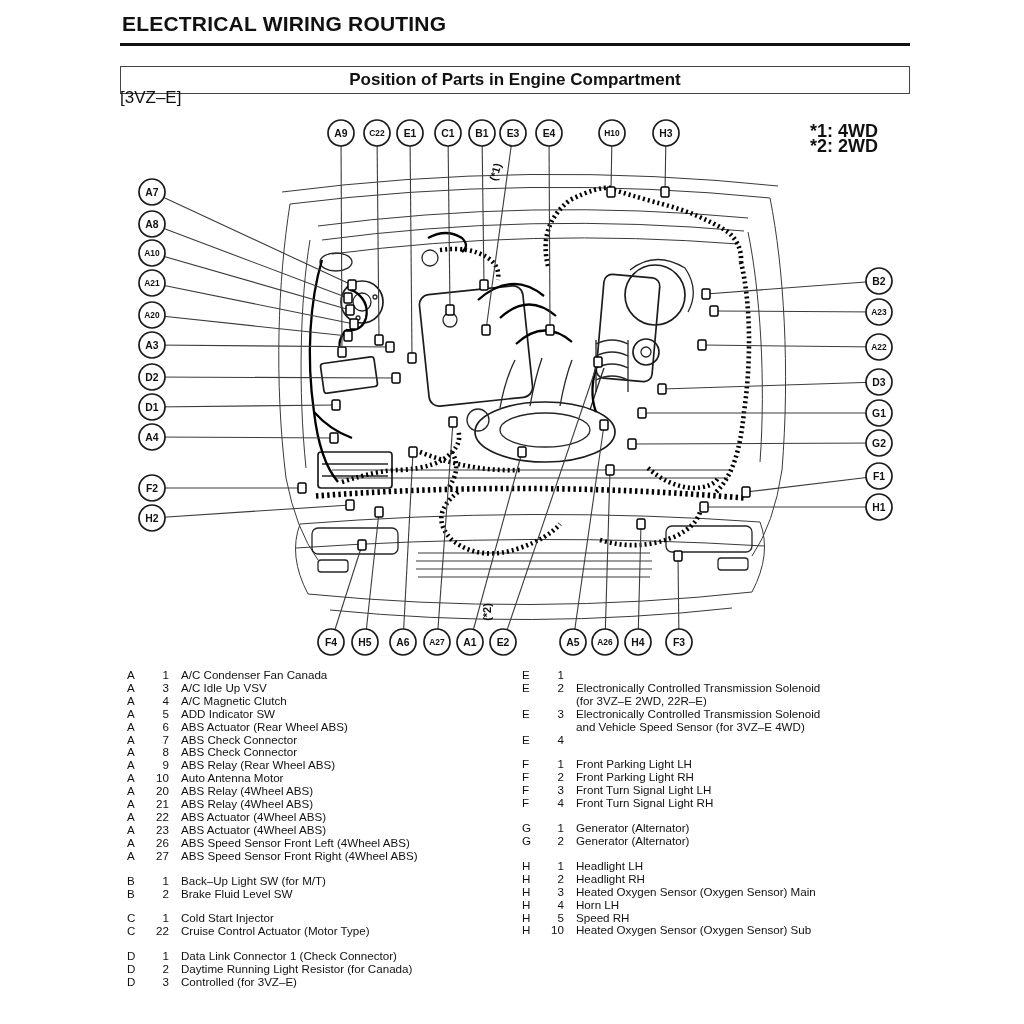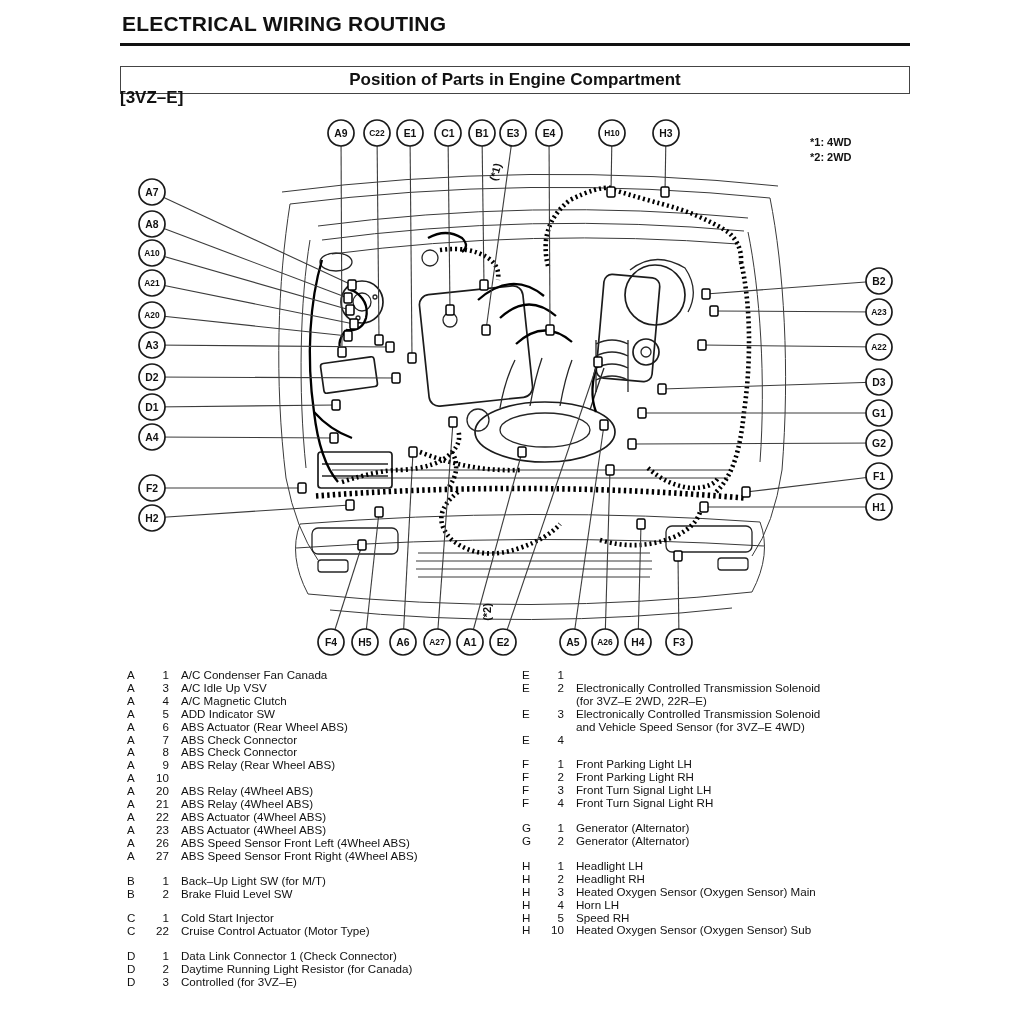--- a/index.html
+++ b/index.html
@@ -2,22 +2,22 @@
 <html><head>
 <meta charset="utf-8">
 <style>
   html,body{margin:0;padding:0;background:#ffffff;}
   .page{position:relative;width:1024px;height:1024px;background:#fff;overflow:hidden;
         font-family:"Liberation Sans",sans-serif;color:#111;}
   .title{position:absolute;left:122px;top:12px;font-size:21px;font-weight:bold;letter-spacing:.2px;}
   .title-rule{position:absolute;left:120px;top:43px;width:790px;height:3px;background:#111;}
   .subtitle-box{position:absolute;left:120px;top:58px;width:788px;height:26px;border:1.5px solid #444;
         display:flex;align-items:center;justify-content:center;font-size:17px;font-weight:bold;margin-top:8px;}
-  .engine-code{position:absolute;left:120px;top:88px;font-size:17px;font-weight:bold;}
-  .notes{position:absolute;left:810px;top:135px;font-size:11px;font-weight:600;line-height:14.5px;}
+  .engine-code{position:absolute;left:120px;top:88px;font-size:17px;font-weight:normal;}
+  .notes{position:absolute;left:810px;top:124px;font-size:18px;font-weight:600;line-height:14.5px;}
   #diagram{position:absolute;left:0;top:0;}
   
   .thin{fill:none;stroke:#3a3a3a;stroke-width:1;}
   .med{fill:none;stroke:#1c1c1c;stroke-width:1.7;}
   .harness{fill:none;stroke:#000;stroke-width:4.6;stroke-dasharray:2 3;}
   .harness-big{fill:none;stroke:#000;stroke-width:5.6;stroke-dasharray:2.4 3.2;}
   .wire{fill:none;stroke:#000;stroke-width:2.3;}
   .leader{stroke:#3c3c3c;stroke-width:1.1;}
   .callout-circle{fill:#fff;stroke:#1a1a1a;stroke-width:1.7;}
   .callout-label{font-weight:600;fill:#111;}
@@ -339,20 +339,21 @@
           <span class="nm">ABS Check Connector</span>
         </div>
         <div class="lrow">
           <span class="letter">A</span>
           <span class="num">9</span>
           <span class="nm">ABS Relay (Rear Wheel ABS)</span>
         </div>
         <div class="lrow">
           <span class="letter">A</span>
           <span class="num">10</span>
+          <span class="nm">Auto Antenna Motor</span>
         </div>
         <div class="lrow">
           <span class="letter">A</span>
           <span class="num">20</span>
           <span class="nm">ABS Relay (4Wheel ABS)</span>
         </div>
         <div class="lrow">
           <span class="letter">A</span>
           <span class="num">21</span>
           <span class="nm">ABS Relay (4Wheel ABS)</span>

